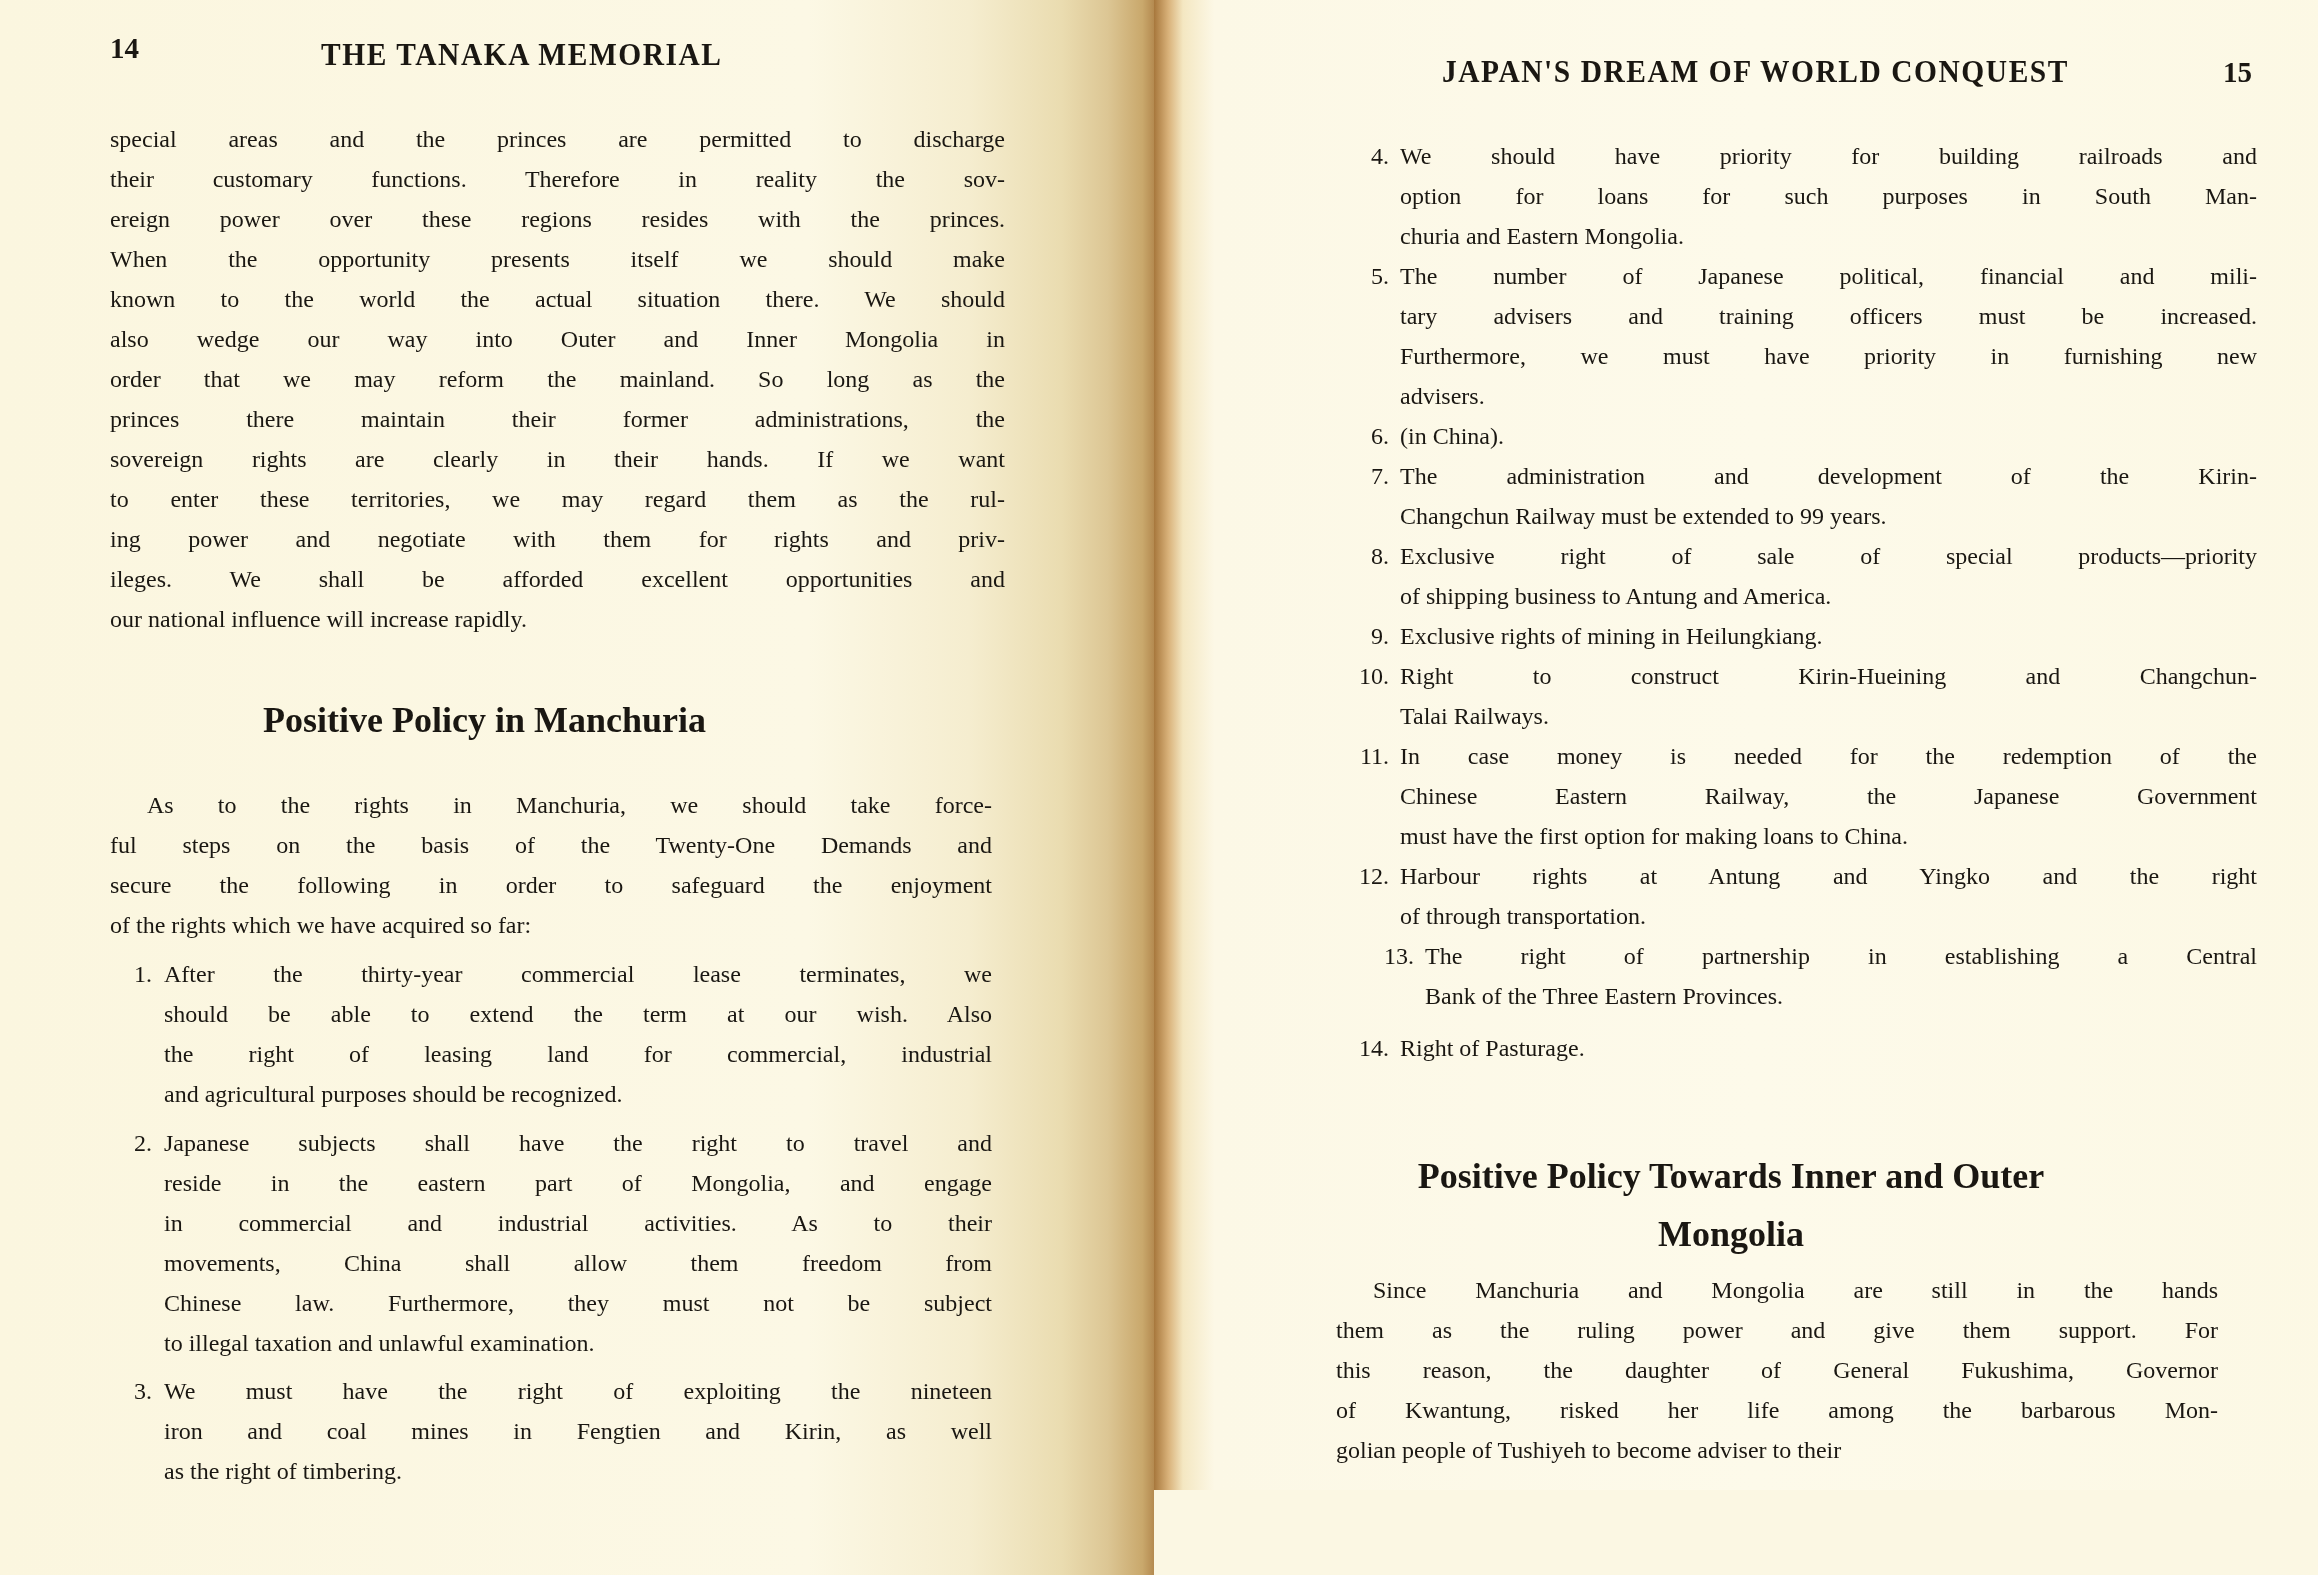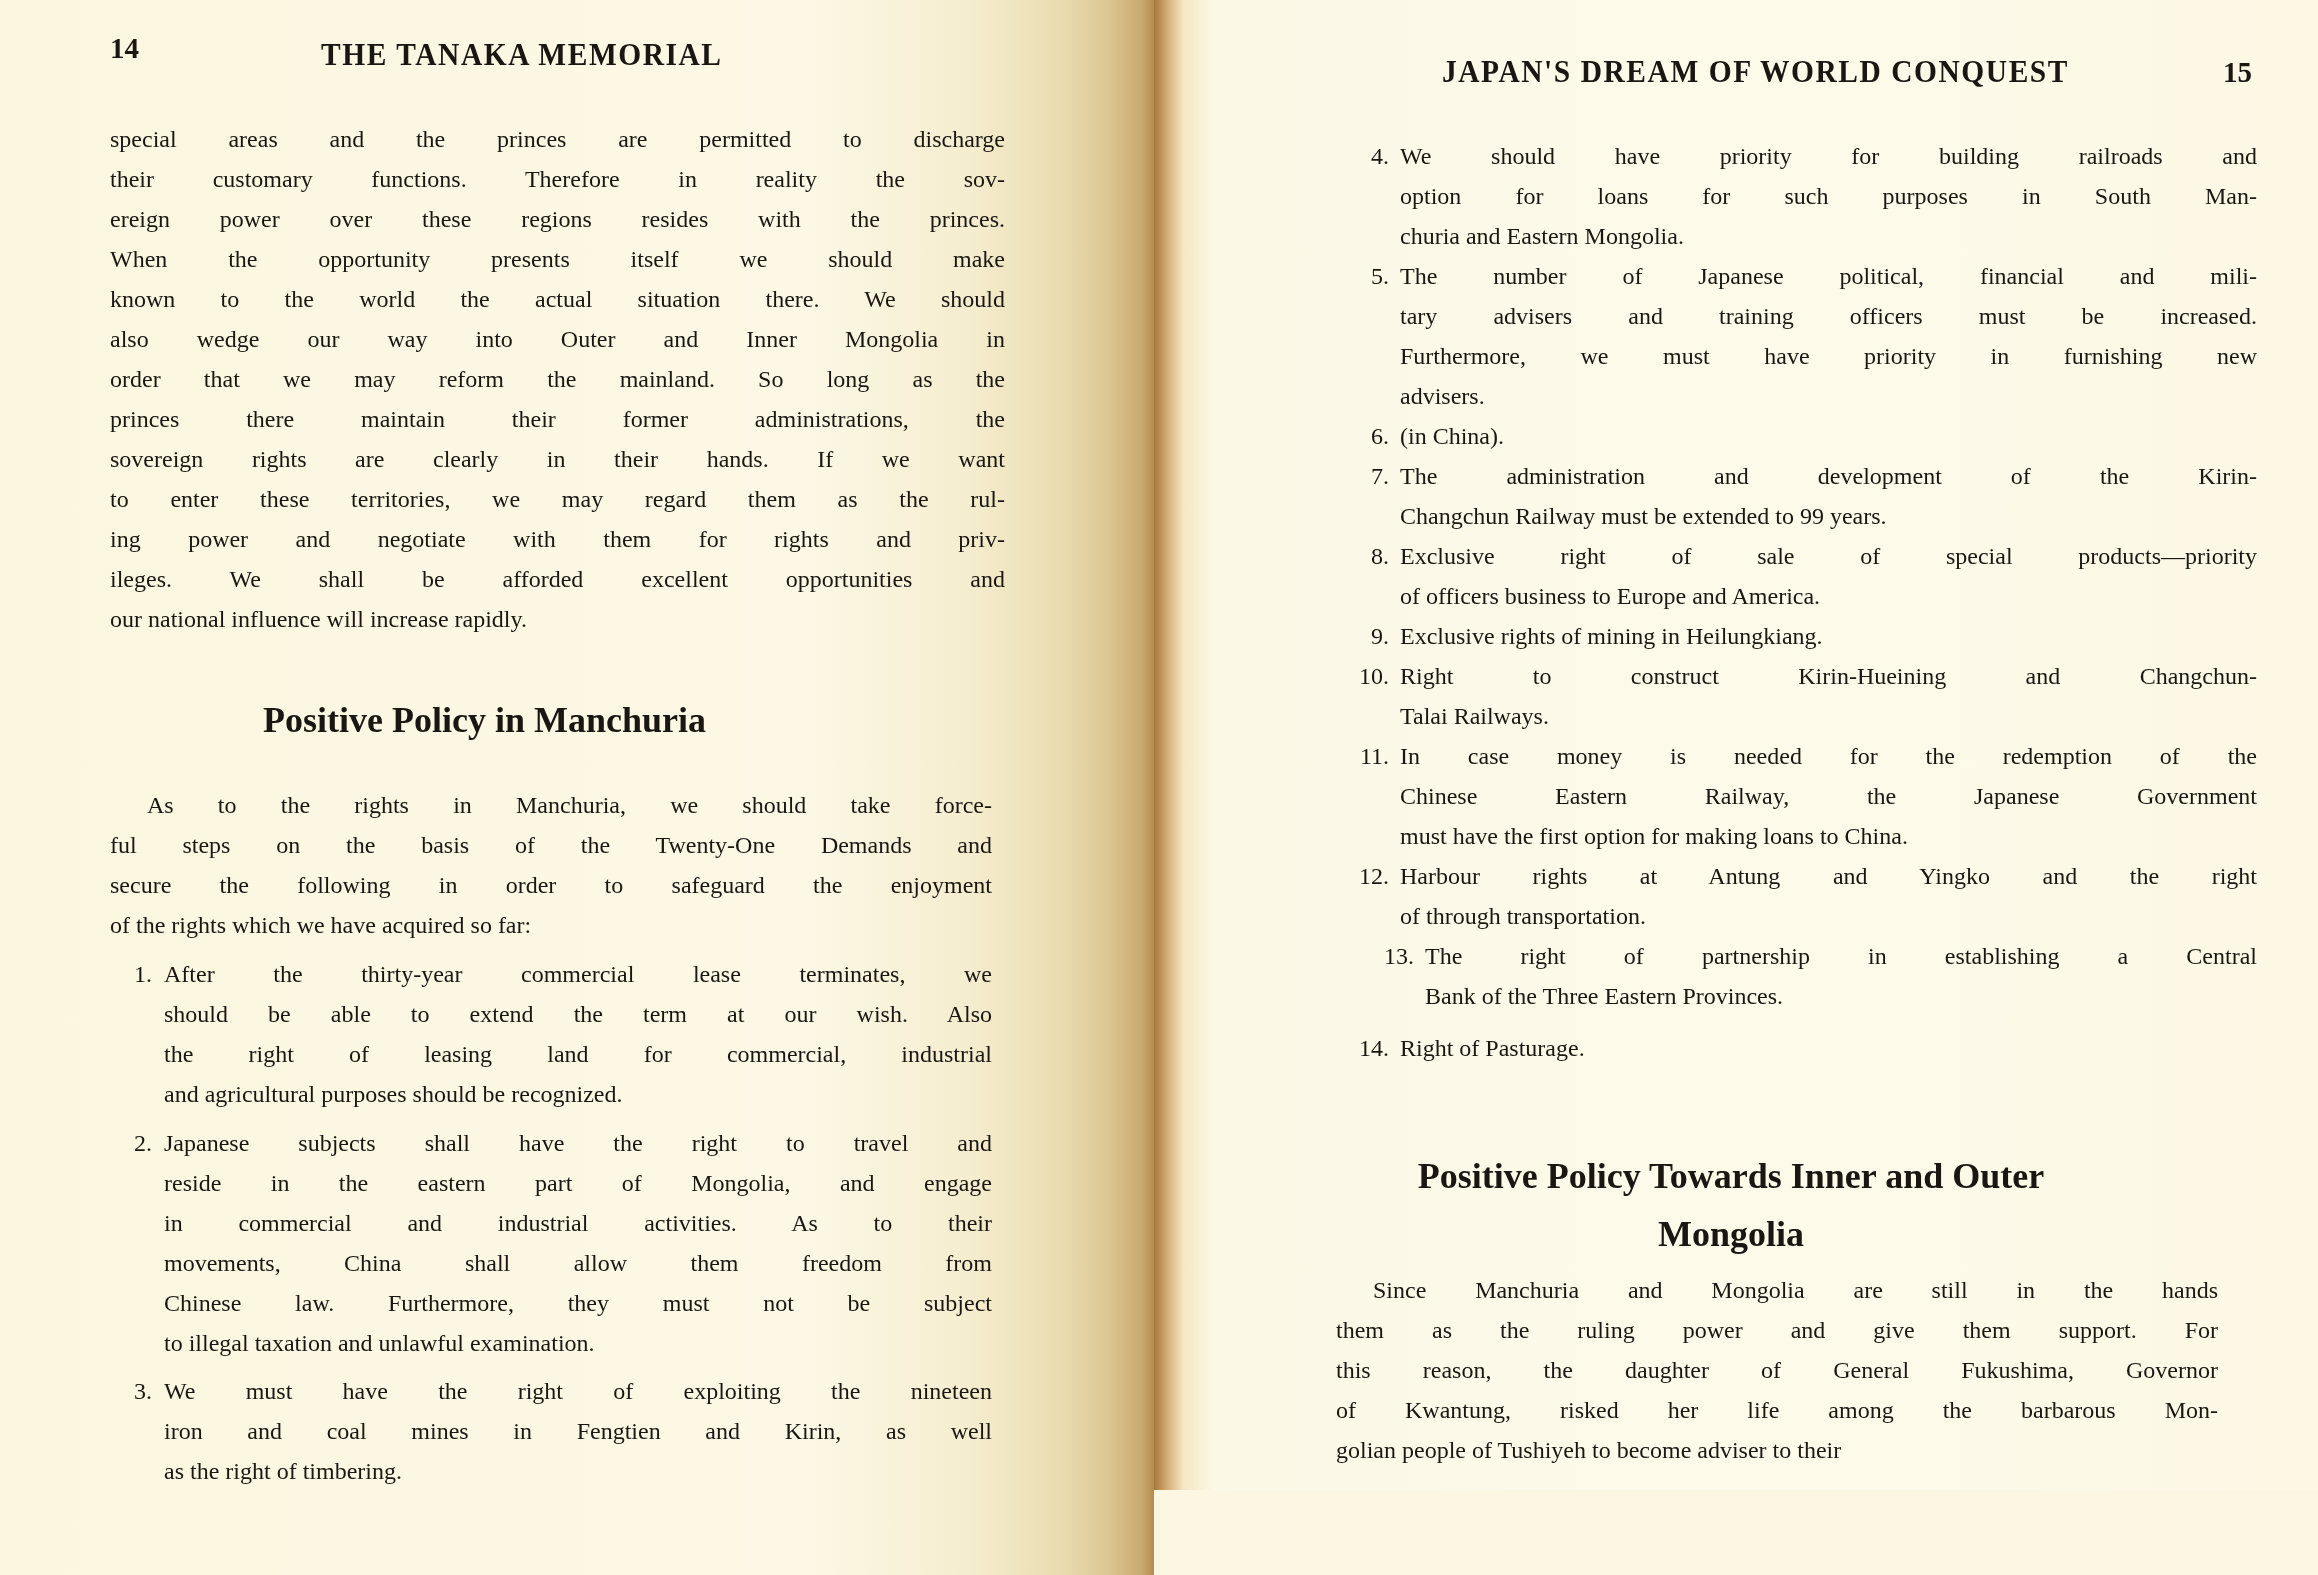--- a/index.html
+++ b/index.html
@@ -136,21 +136,21 @@
           <span class="num" style="left: 0px; width: 48px;">7.</span>
           <span class="item-body">
             <span class="line">The administration and development of the Kirin-</span>
             <span class="line last">Changchun Railway must be extended to 99 years.</span>
           </span>
         </div>
         <div class="list-item" style="padding-left: 59px; margin-top: 0px;">
           <span class="num" style="left: 0px; width: 48px;">8.</span>
           <span class="item-body">
             <span class="line">Exclusive right of sale of special products—priority</span>
-            <span class="line last">of officers business to Europe and America.</span>
+            <span class="line last">of shipping business to Antung and America.</span>
           </span>
         </div>
         <div class="list-item" style="padding-left: 59px; margin-top: 0px;">
           <span class="num" style="left: 0px; width: 48px;">9.</span>
           <span class="item-body">
             <span class="line last">Exclusive rights of mining in Heilungkiang.</span>
           </span>
         </div>
         <div class="list-item" style="padding-left: 59px; margin-top: 0px;">
           <span class="num" style="left: 0px; width: 48px;">10.</span>

